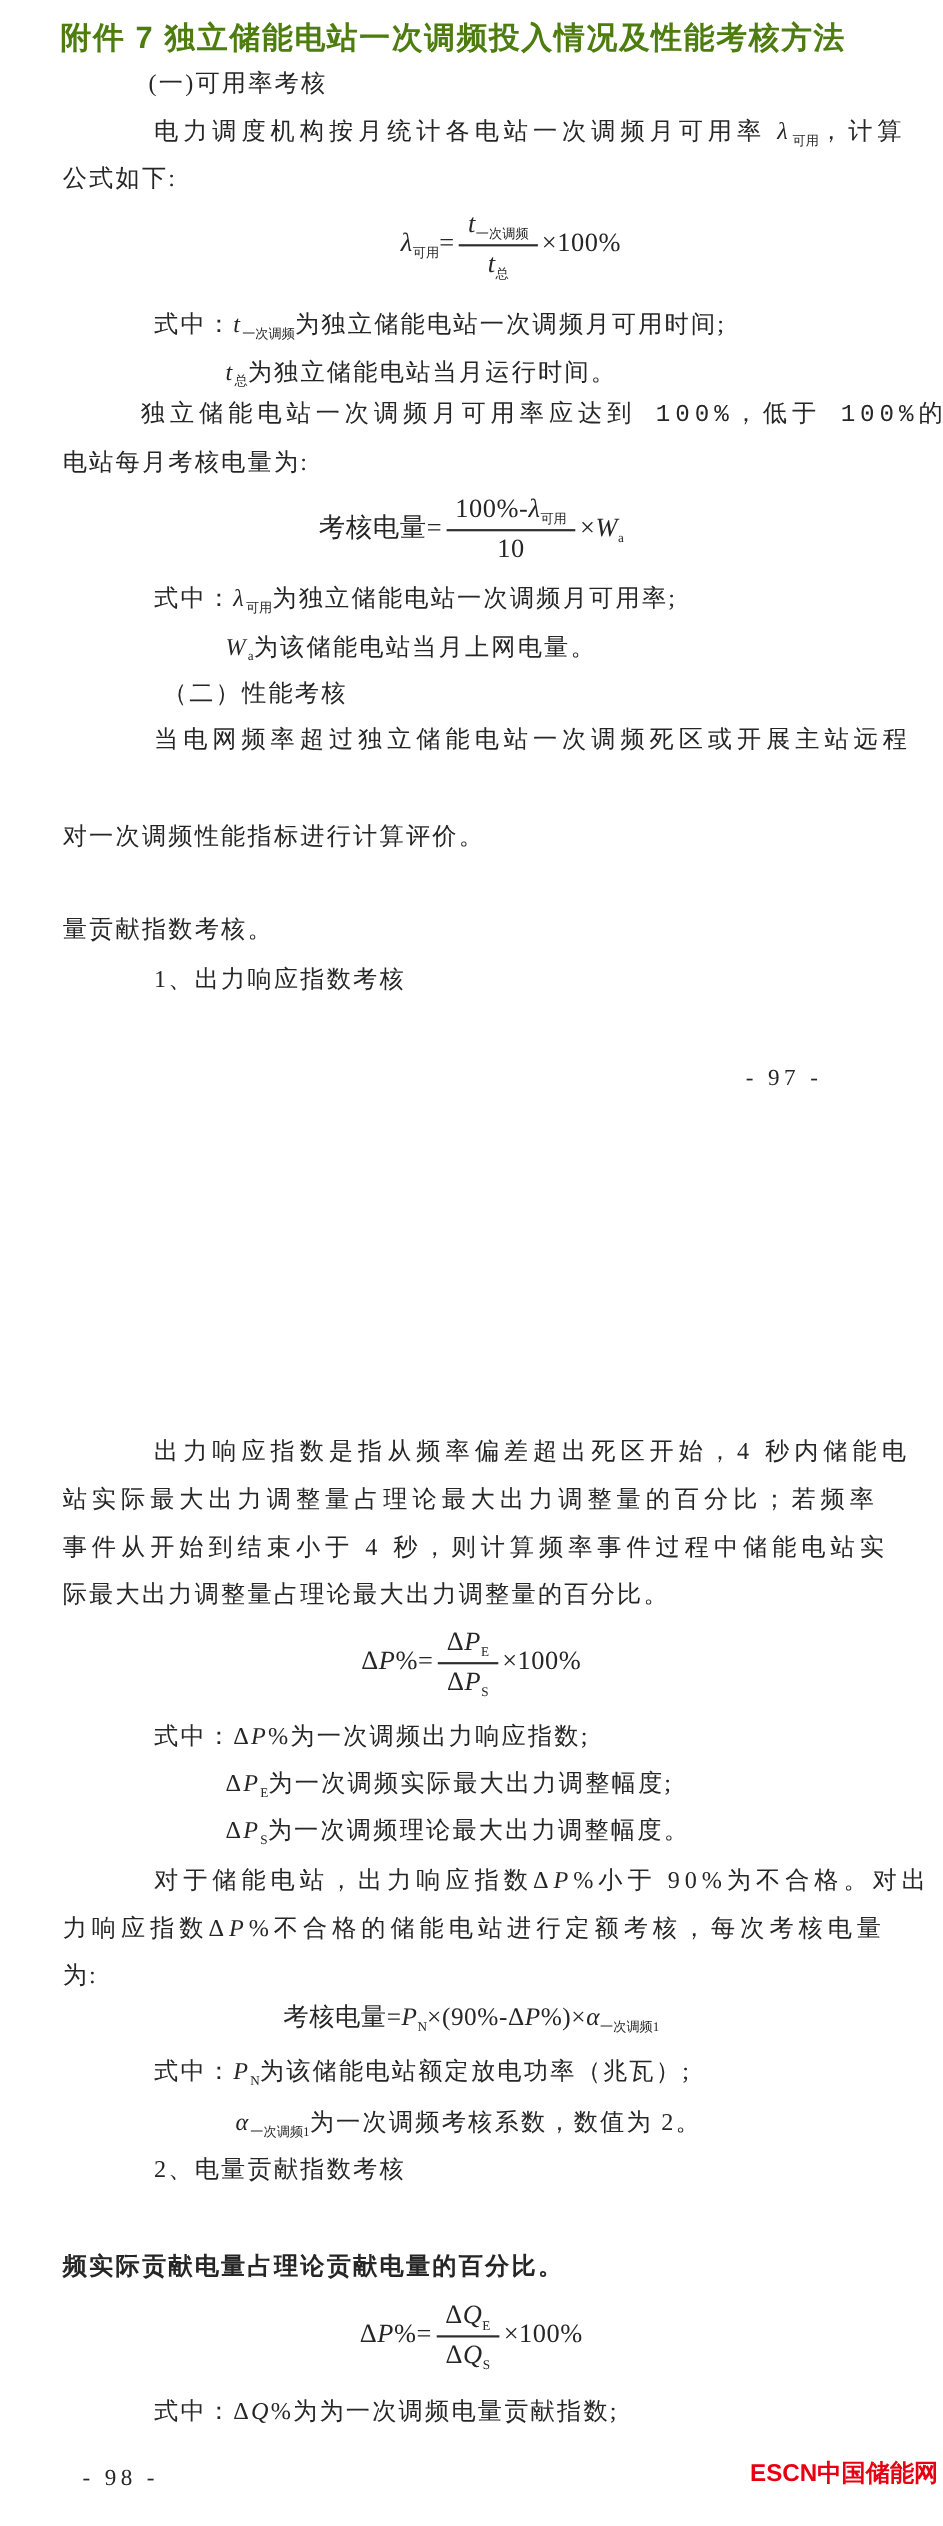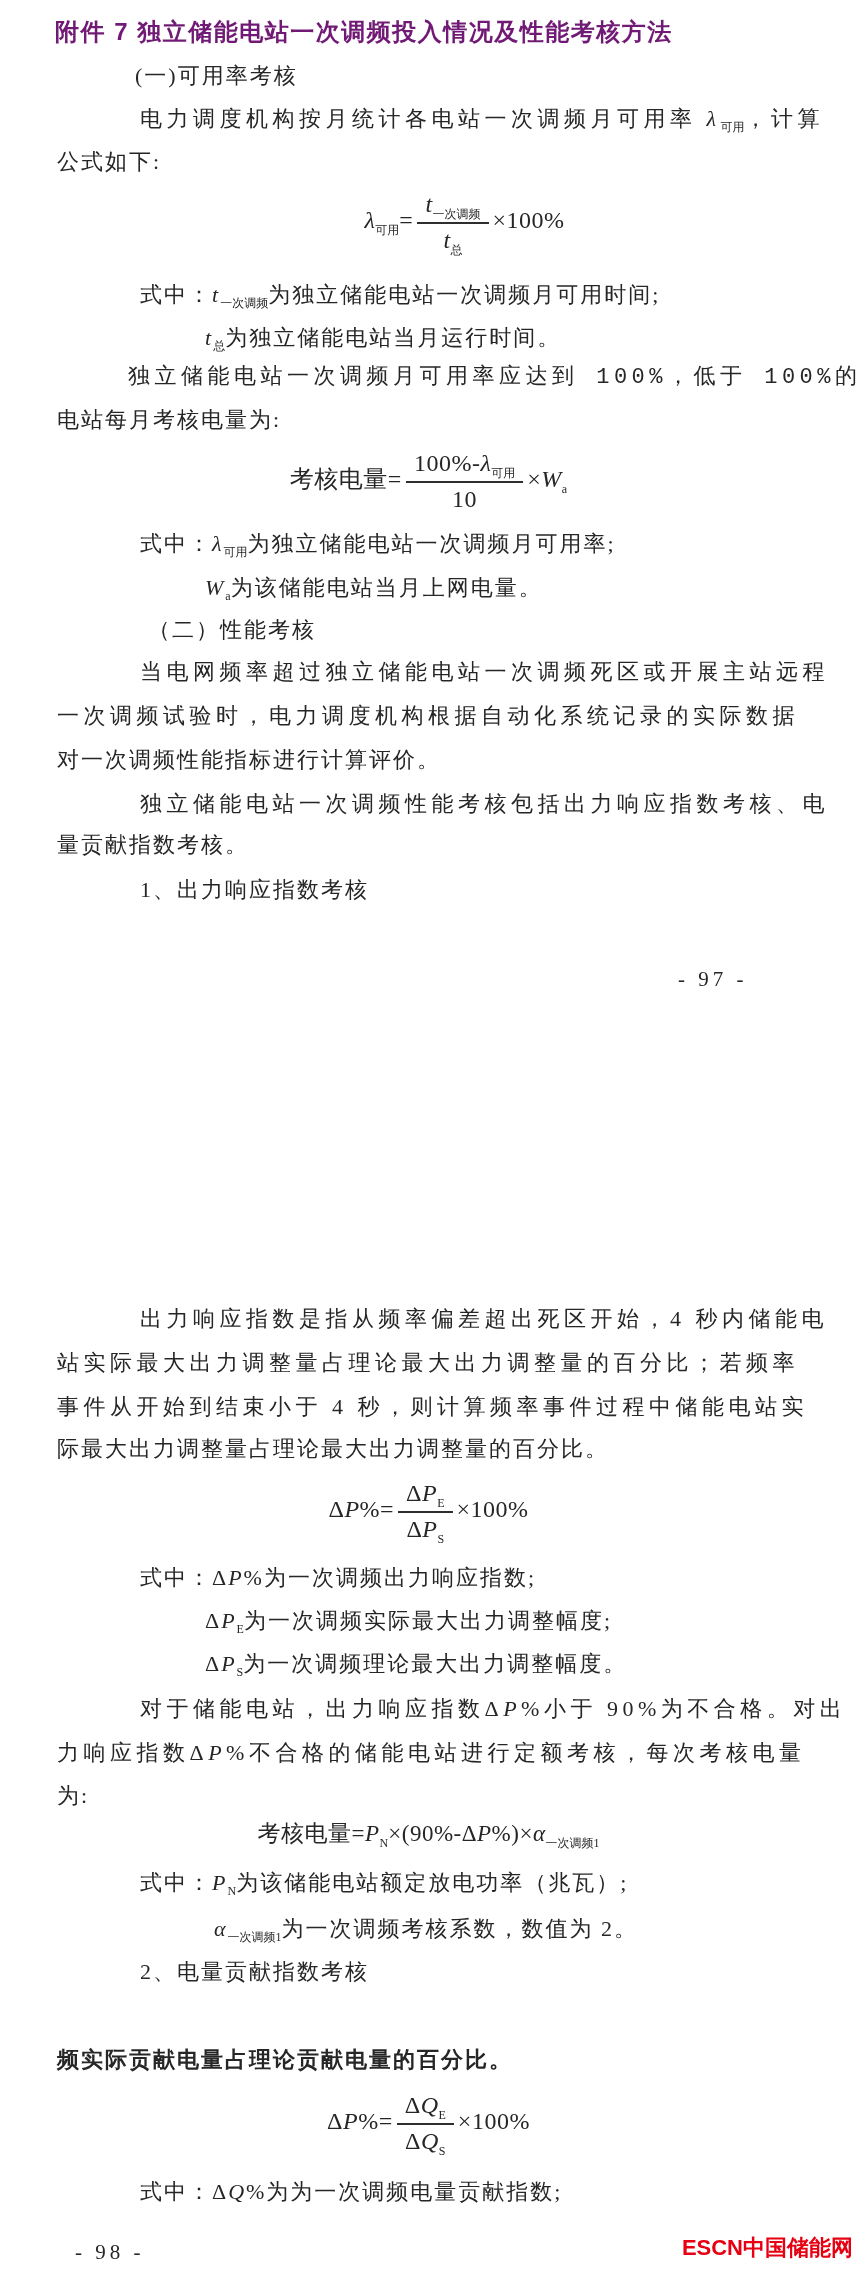--- a/index.html
+++ b/index.html
@@ -3,21 +3,21 @@
 <meta charset="utf-8">
 <style>
   html,body{margin:0;padding:0;}
   body{
     width:857px;height:2296px;position:relative;background:#ffffff;
     font-family:"Liberation Serif","DejaVu Serif",serif;color:#262626;
   }
   .page{position:absolute;inset:0;background:#ffffff;overflow:hidden;}
   .title{
     position:absolute;font-family:"Liberation Sans","DejaVu Sans",sans-serif;
-    font-weight:bold;font-size:24px;letter-spacing:1.5px;white-space:nowrap;color:#701a75;
+    font-weight:bold;font-size:28px;letter-spacing:1.5px;white-space:nowrap;color:#4d7c0f;
   }
   .line{position:absolute;font-size:22px;line-height:28px;letter-spacing:2px;white-space:nowrap;}
   .fill{letter-spacing:4.5px;}
   .formula{position:absolute;left:0;width:100%;text-align:center;font-size:24px;letter-spacing:0.5px;}
   .var{font-style:italic;font-family:"Liberation Serif","DejaVu Serif",serif;}
   sub{font-size:12px;letter-spacing:0;line-height:0;}
   .frac{display:inline-block;vertical-align:middle;text-align:center;margin:0 4px;line-height:1.15;}
   .frac .num{display:block;border-bottom:2px solid #2e2e2e;padding:0 8px 3px 8px;}
   .frac .den{display:block;padding-top:3px;}
   .pagenum{position:absolute;font-size:21px;letter-spacing:4px;white-space:nowrap;}
@@ -43,23 +43,21 @@
   <div class="line" style="top:324px;left:205px;"><span class="var">t</span><sub>总</sub>为独立储能电站当月运行时间。</div>
   <div class="line fill" style="top:364px;left:128px;font-family:Liberation Mono, monospace;">独立储能电站一次调频月可用率应达到 100%，低于 100%的</div>
   <div class="line" style="top:406px;left:57px;">电站每月考核电量为:</div>
 
   <div class="formula" style="top:450px;">考核电量=<span class="frac"><span class="num">100%-<span class="var">λ</span><sub>可用</sub></span><span class="den">10</span></span>×<span class="var">W</span><sub>a</sub></div>
 
   <div class="line" style="top:530px;left:140px;">式中：<span class="var">λ</span><sub>可用</sub>为独立储能电站一次调频月可用率;</div>
   <div class="line" style="top:574px;left:205px;"><span class="var">W</span><sub>a</sub>为该储能电站当月上网电量。</div>
   <div class="line" style="top:616px;left:148px;">（二）性能考核</div>
   <div class="line fill" style="top:658px;left:140px;">当电网频率超过独立储能电站一次调频死区或开展主站远程</div>
-  <div class="line fill" style="top:702px;left:57px;">一次调频试验时，电力调度机构根据自动化系统记录的实际数据</div>
   <div class="line" style="top:746px;left:57px;">对一次调频性能指标进行计算评价。</div>
-  <div class="line fill" style="top:790px;left:140px;">独立储能电站一次调频性能考核包括出力响应指数考核、电</div>
   <div class="line" style="top:831px;left:57px;text-align:center;">量贡献指数考核。</div>
   <div class="line" style="top:876px;left:140px;">1、出力响应指数考核</div>
 
   <div class="pagenum" style="top:967px;left:678px;">- 97 -</div>
 
   <div class="line fill" style="top:1305px;left:140px;">出力响应指数是指从频率偏差超出死区开始，4 秒内储能电</div>
   <div class="line fill" style="top:1349px;left:57px;">站实际最大出力调整量占理论最大出力调整量的百分比；若频率</div>
   <div class="line fill" style="top:1393px;left:57px;">事件从开始到结束小于 4 秒，则计算频率事件过程中储能电站实</div>
   <div class="line" style="top:1435px;left:57px;">际最大出力调整量占理论最大出力调整量的百分比。</div>
 

